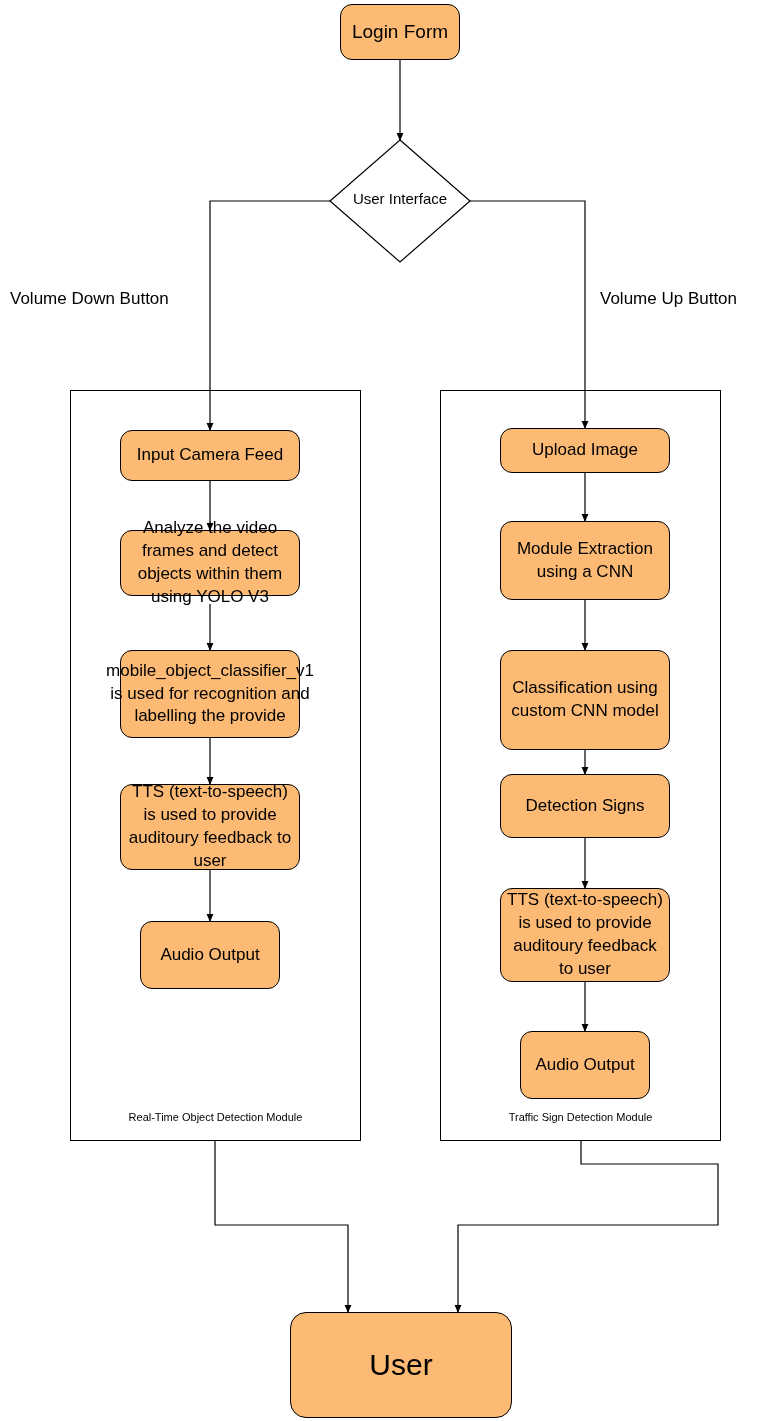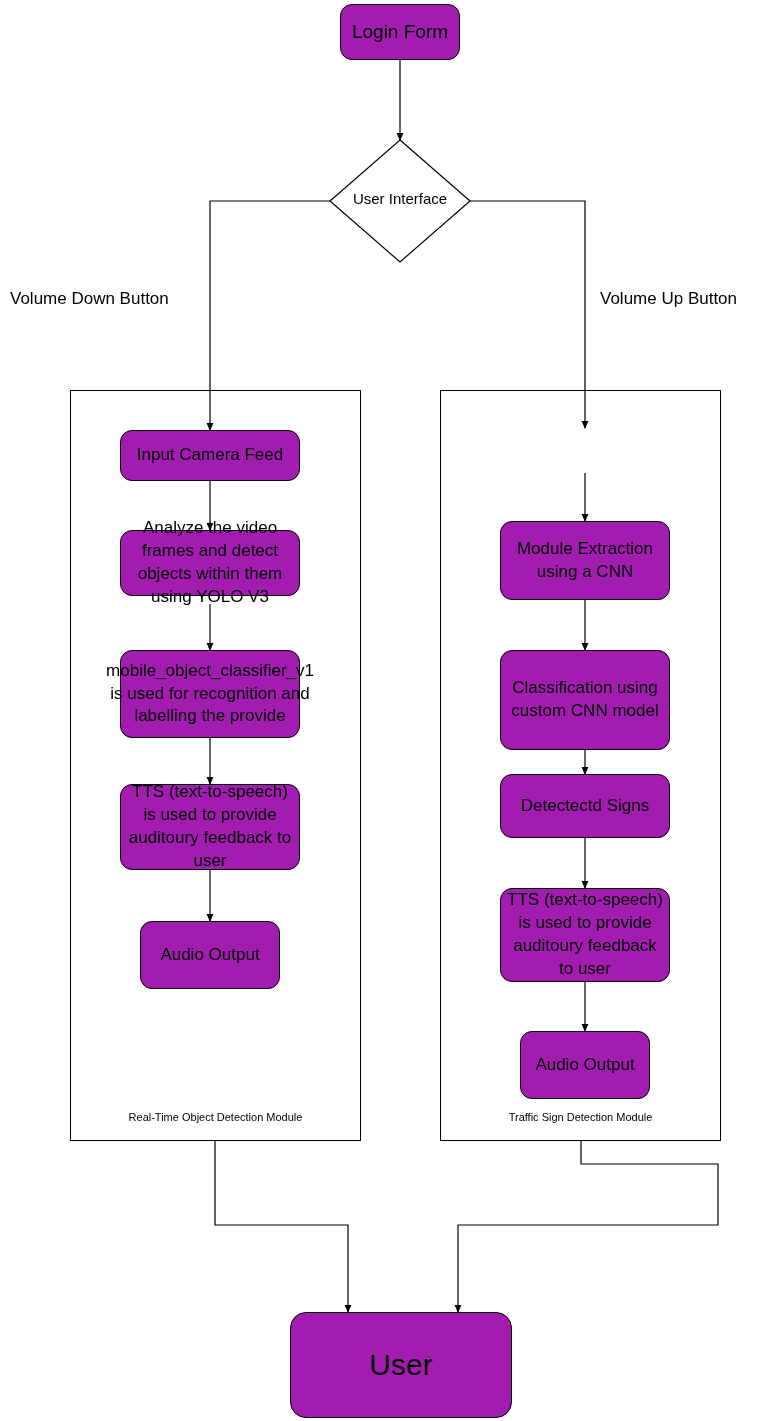--- a/index.html
+++ b/index.html
@@ -23,21 +23,21 @@
     position: absolute;
     left: 0;
     top: 0;
     width: 770px;
     height: 1421px;
     pointer-events: none;
   }
   .node {
     position: absolute;
     box-sizing: border-box;
-    background: #a21caf;
+    background: #fdba74;
     border: 1px solid #000000;
     display: flex;
     align-items: center;
     justify-content: center;
     text-align: center;
     line-height: 1.35;
     color: #000000;
     padding: 2px 6px;
   }
   .rounded {
@@ -152,31 +152,34 @@
   </div>
 
   <div class="node rounded proc" style="left:120px; top:784px; width:180px; height:86px;">
     <span>TTS (text-to-speech) is used to provide auditoury feedback to user</span>
   </div>
 
   <div class="node rounded proc" style="left:140px; top:921px; width:140px; height:68px;">
     <span>Audio Output</span>
   </div>
 
+  <div class="node rounded proc" style="left:500px; top:428px; width:170px; height:45px;">
+    <span>Upload Image</span>
+  </div>
 
   <div class="node rounded proc" style="left:500px; top:521px; width:170px; height:79px;">
     <span>Module Extraction using a CNN</span>
   </div>
 
   <div class="node rounded proc" style="left:500px; top:650px; width:170px; height:100px;">
     <span>Classification using custom CNN model</span>
   </div>
 
   <div class="node rounded proc" style="left:500px; top:774px; width:170px; height:64px;">
-    <span>Detectectd Signs</span>
+    <span>Detection Signs</span>
   </div>
 
   <div class="node rounded proc" style="left:500px; top:888px; width:170px; height:94px;">
     <span>TTS (text-to-speech) is used to provide auditoury feedback to user</span>
   </div>
 
   <div class="node rounded proc" style="left:520px; top:1031px; width:130px; height:68px;">
     <span>Audio Output</span>
   </div>
 

